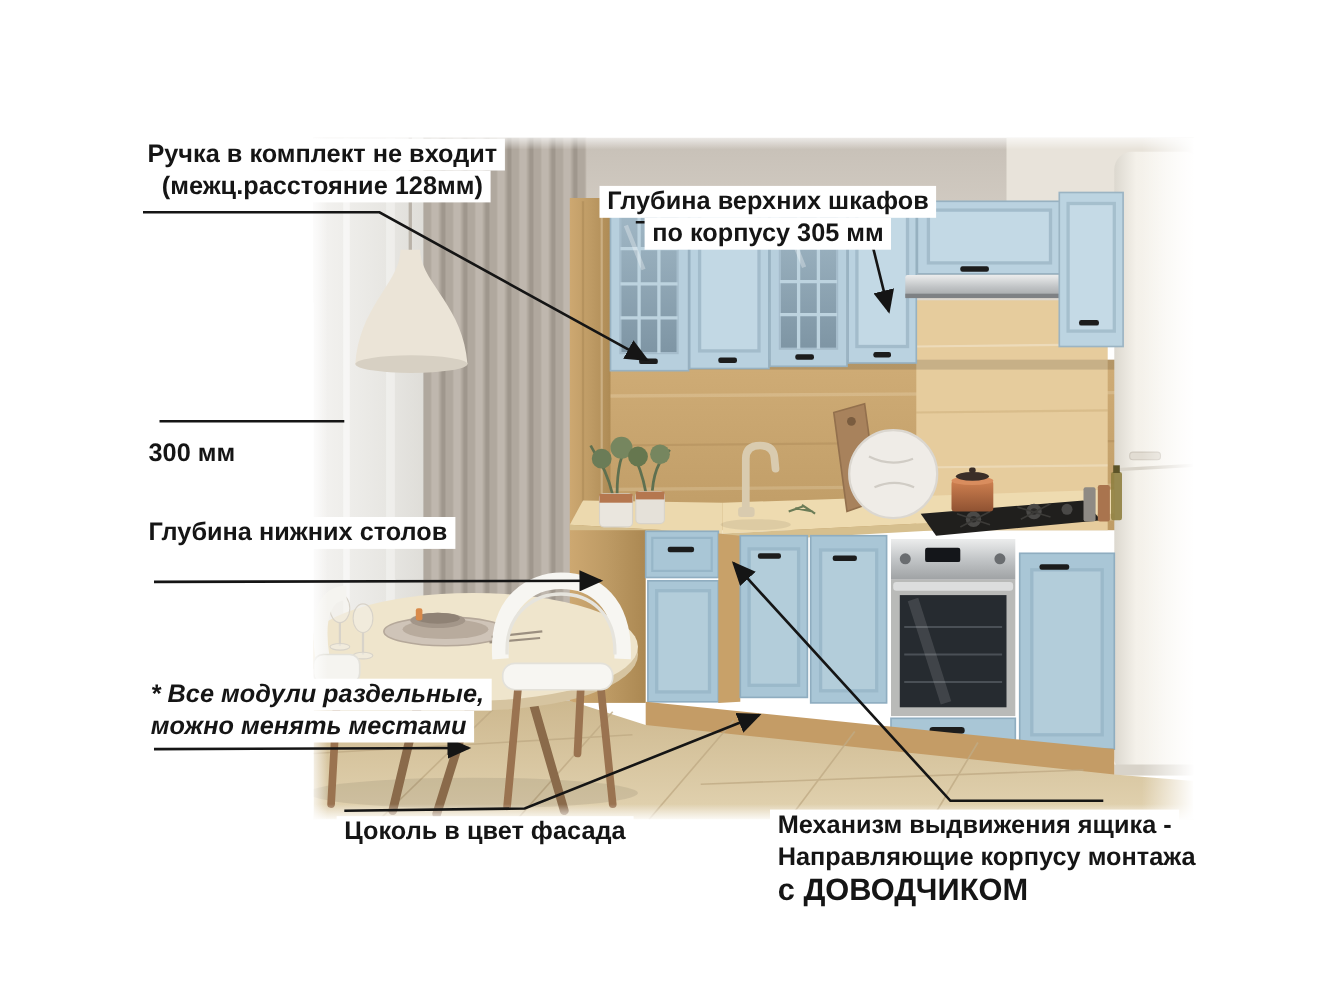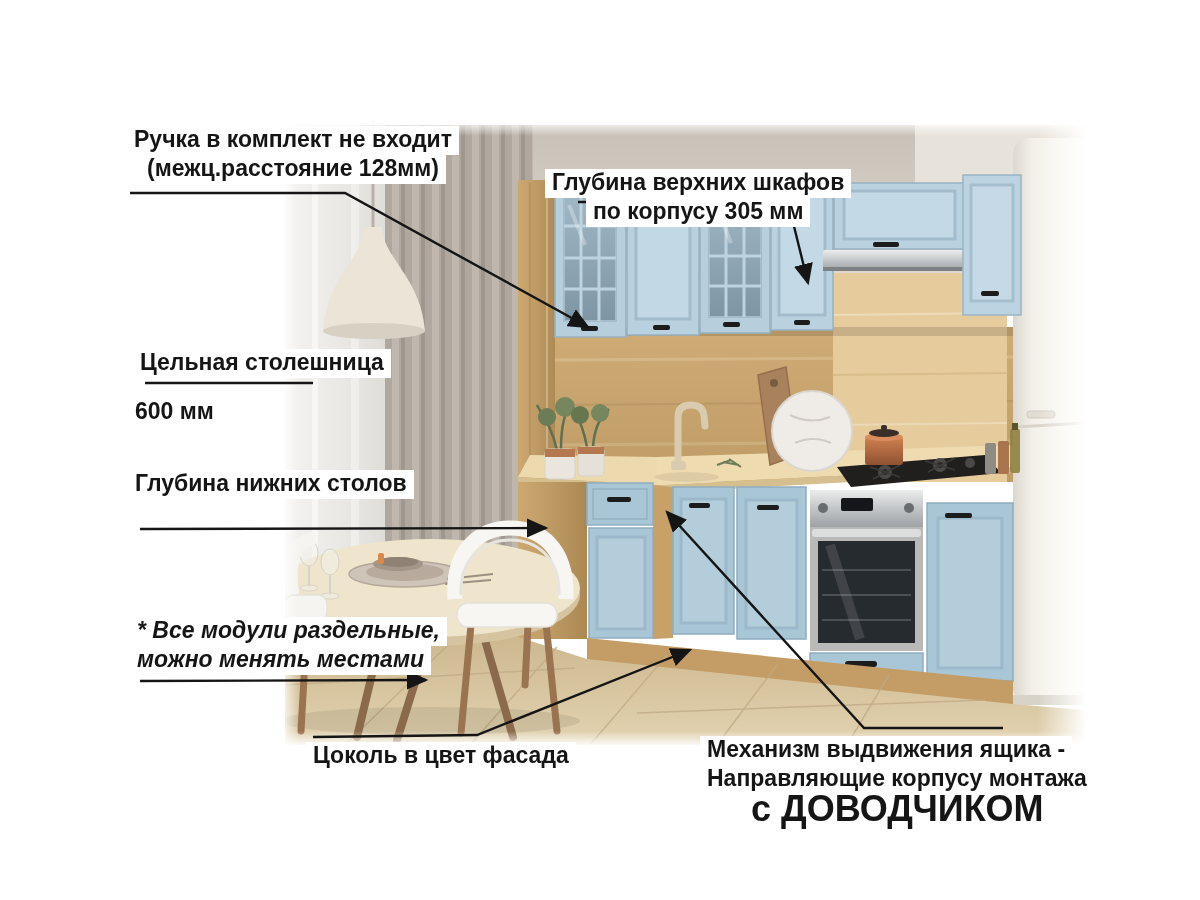--- a/index.html
+++ b/index.html
@@ -12,21 +12,21 @@
   .overlay { position:absolute; left:0; top:0; z-index:4; pointer-events:none; }
   .fade { position:absolute; z-index:3; pointer-events:none; }
   .fade.t { left:285px; top:120px;  width:800px; height:16px; background:linear-gradient(to bottom,#fff,rgba(255,255,255,0)); }
   .fade.b { left:285px; top:731px;  width:800px; height:16px; background:linear-gradient(to top,#fff,rgba(255,255,255,0)); }
   .fade.l { left:280px; top:125px;  width:18px;  height:620px; background:linear-gradient(to right,#fff,rgba(255,255,255,0)); }
   .fade.r { left:1038px; top:125px; width:48px;  height:620px; background:linear-gradient(to left,#fff,rgba(255,255,255,0)); }
   .ann { position:absolute; z-index:5; font-weight:bold; font-size:23px; line-height:27px; color:#151515; }
   .ann .ln { display:table; background:#ffffff; padding:0 7px 2px 7px; white-space:nowrap; }
   .ann.center .ln { margin:0 auto; }
   .ann.italic { font-style:italic; }
-  .ann .ln.big { font-size:36px; line-height:30px;margin-left:44px; }
+  .ann .ln.big { font-size:28px; line-height:30px; }
 </style>
 </head>
 <body>
 
 <div class="stage">
 
   <div class="photo">
   <svg width="800" height="620" viewBox="0 0 800 620" xmlns="http://www.w3.org/2000/svg">
     <defs>
       <linearGradient id="ceilG" x1="0" y1="0" x2="0" y2="1">
@@ -376,26 +376,23 @@
   <div class="ann center" style="left:127px; top:126px;">
     <div class="ln">Ручка в комплект не входит</div>
     <div class="ln">(межц.расстояние 128мм)</div>
   </div>
 
   <div class="ann center" style="left:545px; top:144px;margin-top:25px;">
     <div class="ln">Глубина верхних шкафов</div>
     <div class="ln">по корпусу 305 мм</div>
   </div>
 
-  <div class="ann" style="left:133px; top:349px;">
-    <div class="ln">Цельная столешница</div>
-  </div>
 
   <div class="ann" style="left:128px; top:398px;">
-    <div class="ln">600 мм</div>
+    <div class="ln">300 мм</div>
   </div>
 
   <div class="ann" style="left:128px; top:470px;">
     <div class="ln">Глубина нижних столов</div>
   </div>
 
   <div class="ann" style="left:306px; top:742px;">
     <div class="ln">Цоколь в цвет фасада</div>
   </div>
 

